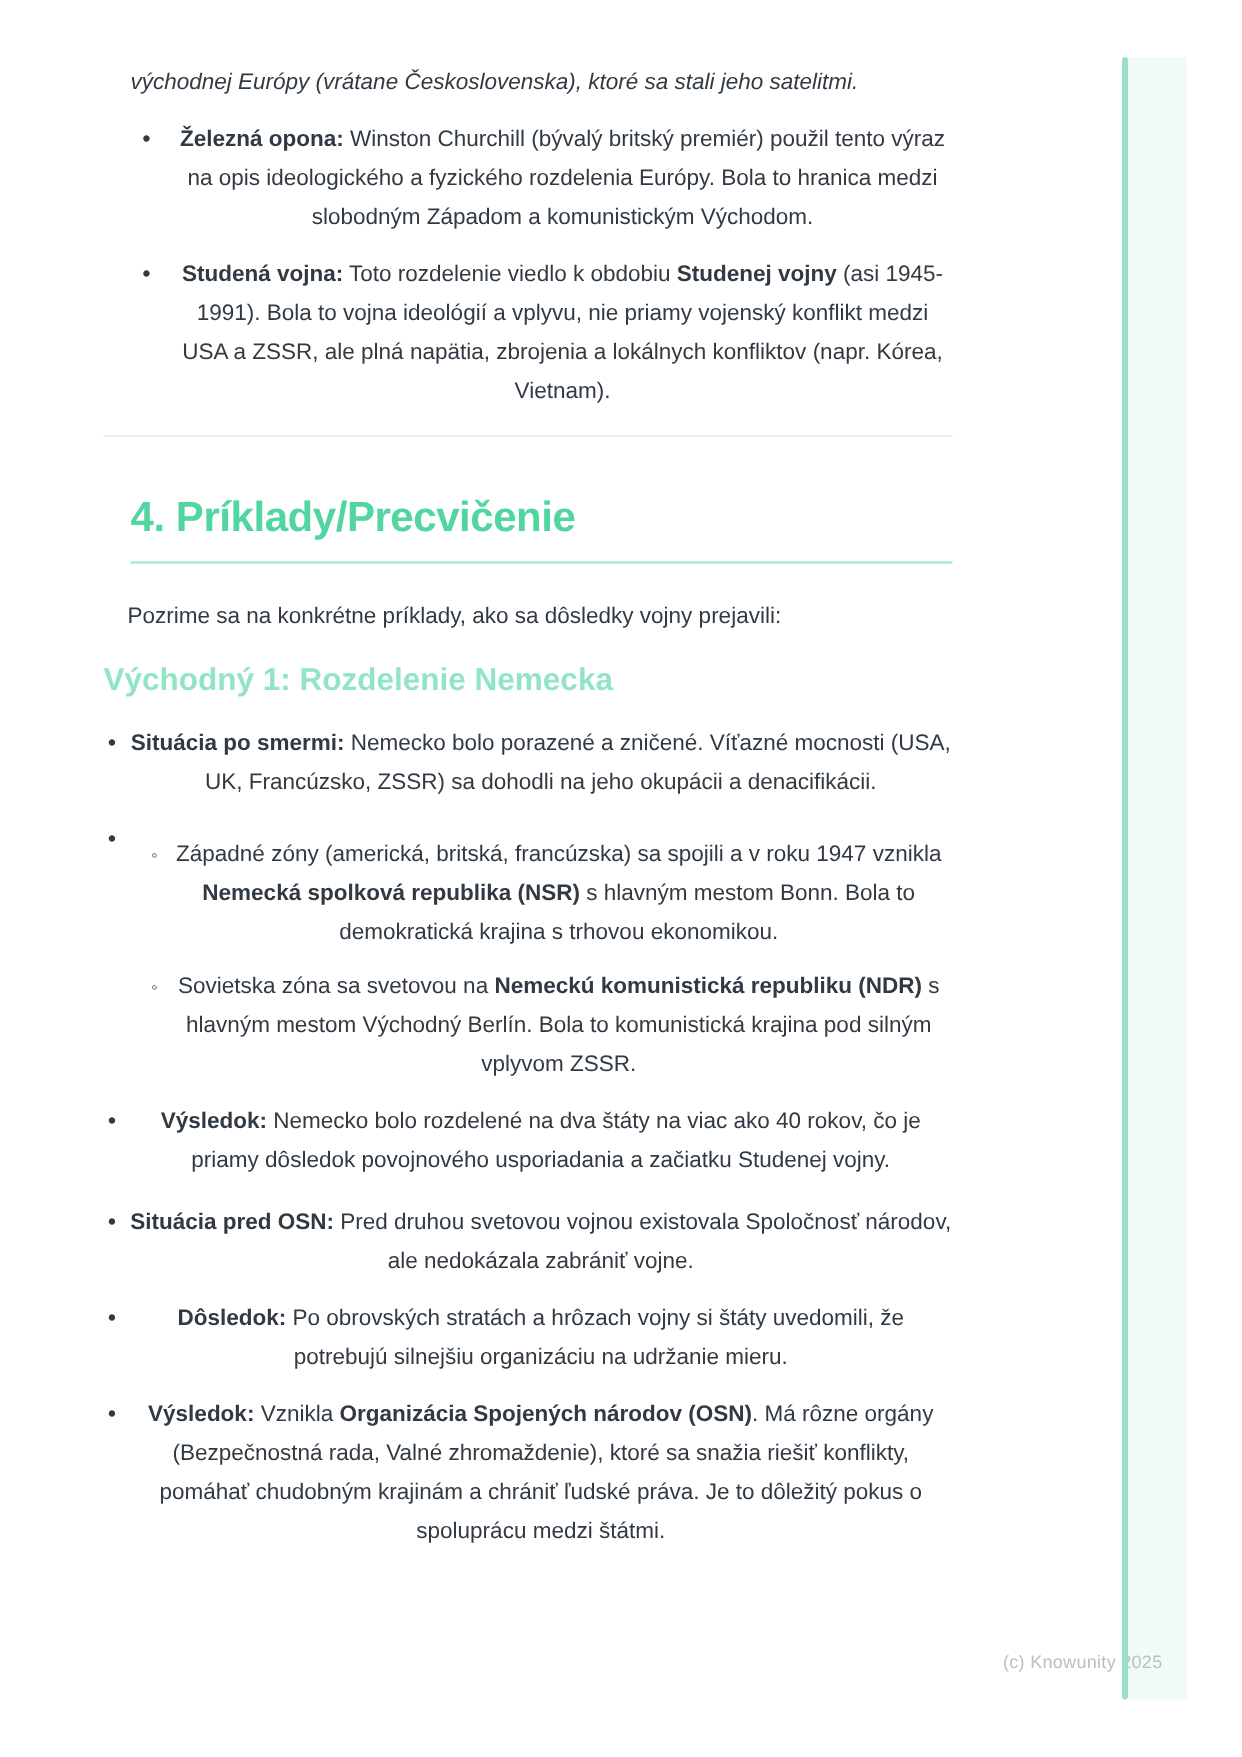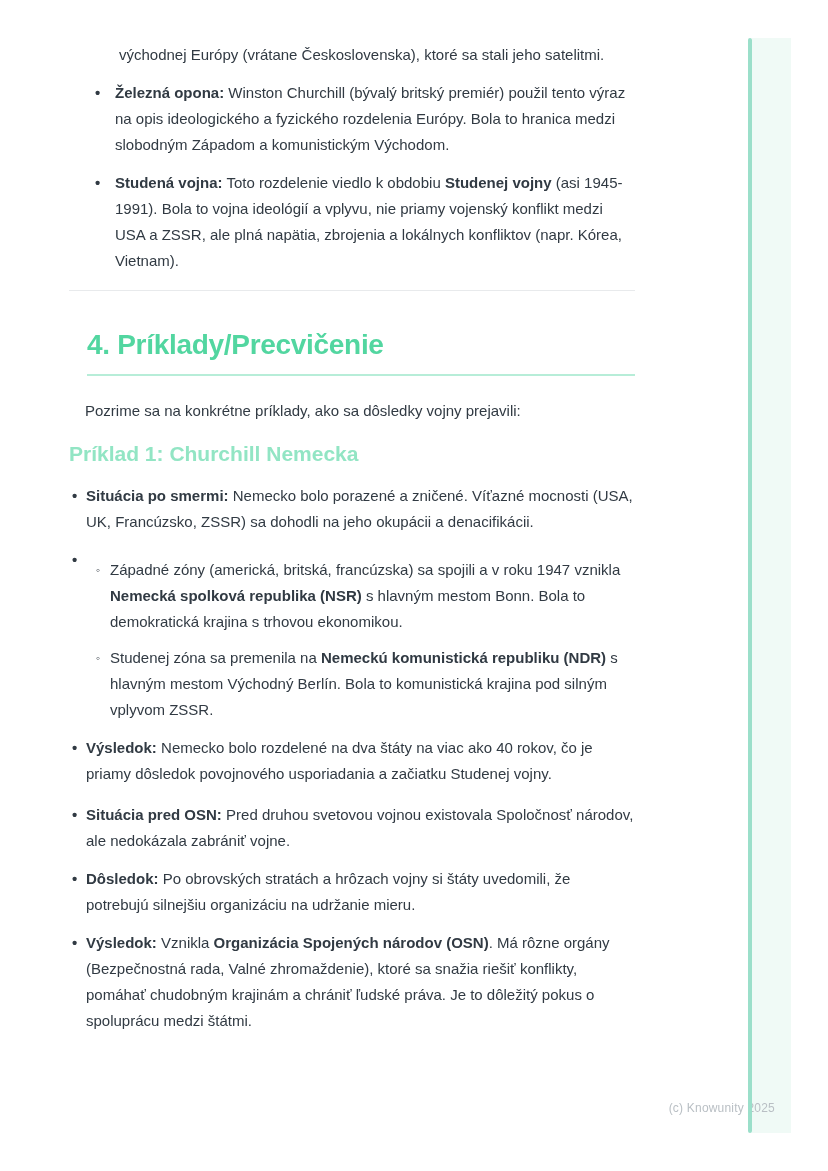--- a/index.html
+++ b/index.html
@@ -37,30 +37,31 @@
     z-index: 3;
   }
   .content {
     position: absolute; left: 69px; top: 30px;
     width: 566px;
     font-size: 15px; line-height: 26px;
   }
   b { font-weight: 700; }
   p { margin: 16px; }
   .continuation {
-    margin: 12px 0 0 50px;
+    margin: 12px 0 0 18px;
     width: 520px;
+    font-style: italic;
   }
   ul { list-style: none; margin: 0; padding: 0; }
   .blist > li { display: flex; margin-top: 12px; }
   .blist > li > .marker {
     flex: 0 0 14px; width: 14px;
     font-weight: 700;
   }
-  .li-text { flex: 1; }
+  .li-text { flex: 1; text-align: center; }
   .top-list { margin-left: 26px; }
   .top-list > li > .marker { flex-basis: 20px; width: 20px; }
   .blist.examples { padding-left: 3px; }
   .sub-list { margin-top: 2px; }
   .sub-list > li { display: flex; margin-top: 10px; margin-left: 10px; }
   .sub-list > li > .marker {
     flex: 0 0 14px; width: 14px;
     font-size: 12px; line-height: 26px;
   }
   hr.rule {
@@ -111,38 +112,38 @@
       <div class="li-text"><b>Studená vojna:</b><span> Toto rozdelenie viedlo k obdobiu </span><b>Studenej vojny</b><span> (asi 1945-1991). Bola to vojna ideológií a vplyvu, nie priamy vojenský konflikt medzi USA a ZSSR, ale plná napätia, zbrojenia a lokálnych konfliktov (napr. Kórea, Vietnam).</span></div>
     </li>
   </ul>
 
   <hr class="rule">
 
   <h1 class="section-h">4. Príklady/Precvičenie</h1>
 
   <p class="section-intro">Pozrime sa na konkrétne príklady, ako sa dôsledky vojny prejavili:</p>
 
-  <h2 class="example-h">Príklad 1: Churchill Nemecka</h2>
+  <h2 class="example-h">Východný 1: Rozdelenie Nemecka</h2>
 
   <ul class="blist examples">
     <li>
       <span class="marker">•</span>
       <div class="li-text"><b>Situácia po smermi:</b><span> Nemecko bolo porazené a zničené. Víťazné mocnosti (USA, UK, Francúzsko, ZSSR) sa dohodli na jeho okupácii a denacifikácii.</span></div>
     </li>
     <li>
       <span class="marker">•</span>
       <div class="li-text">
         <ul class="sub-list">
           <li>
             <span class="marker">◦</span>
             <div class="li-text"><span>Západné zóny (americká, britská, francúzska) sa spojili a v roku 1947 vznikla </span><b>Nemecká spolková republika (NSR)</b><span> s hlavným mestom Bonn. Bola to demokratická krajina s trhovou ekonomikou.</span></div>
           </li>
           <li>
             <span class="marker">◦</span>
-            <div class="li-text"><span>Studenej zóna sa premenila na </span><b>Nemeckú komunistická republiku (NDR)</b><span> s hlavným mestom Východný Berlín. Bola to komunistická krajina pod silným vplyvom ZSSR.</span></div>
+            <div class="li-text"><span>Sovietska zóna sa svetovou na </span><b>Nemeckú komunistická republiku (NDR)</b><span> s hlavným mestom Východný Berlín. Bola to komunistická krajina pod silným vplyvom ZSSR.</span></div>
           </li>
         </ul>
       </div>
     </li>
     <li>
       <span class="marker">•</span>
       <div class="li-text"><b>Výsledok:</b><span> Nemecko bolo rozdelené na dva štáty na viac ako 40 rokov, čo je priamy dôsledok povojnového usporiadania a začiatku Studenej vojny.</span></div>
     </li>
   </ul>
 

